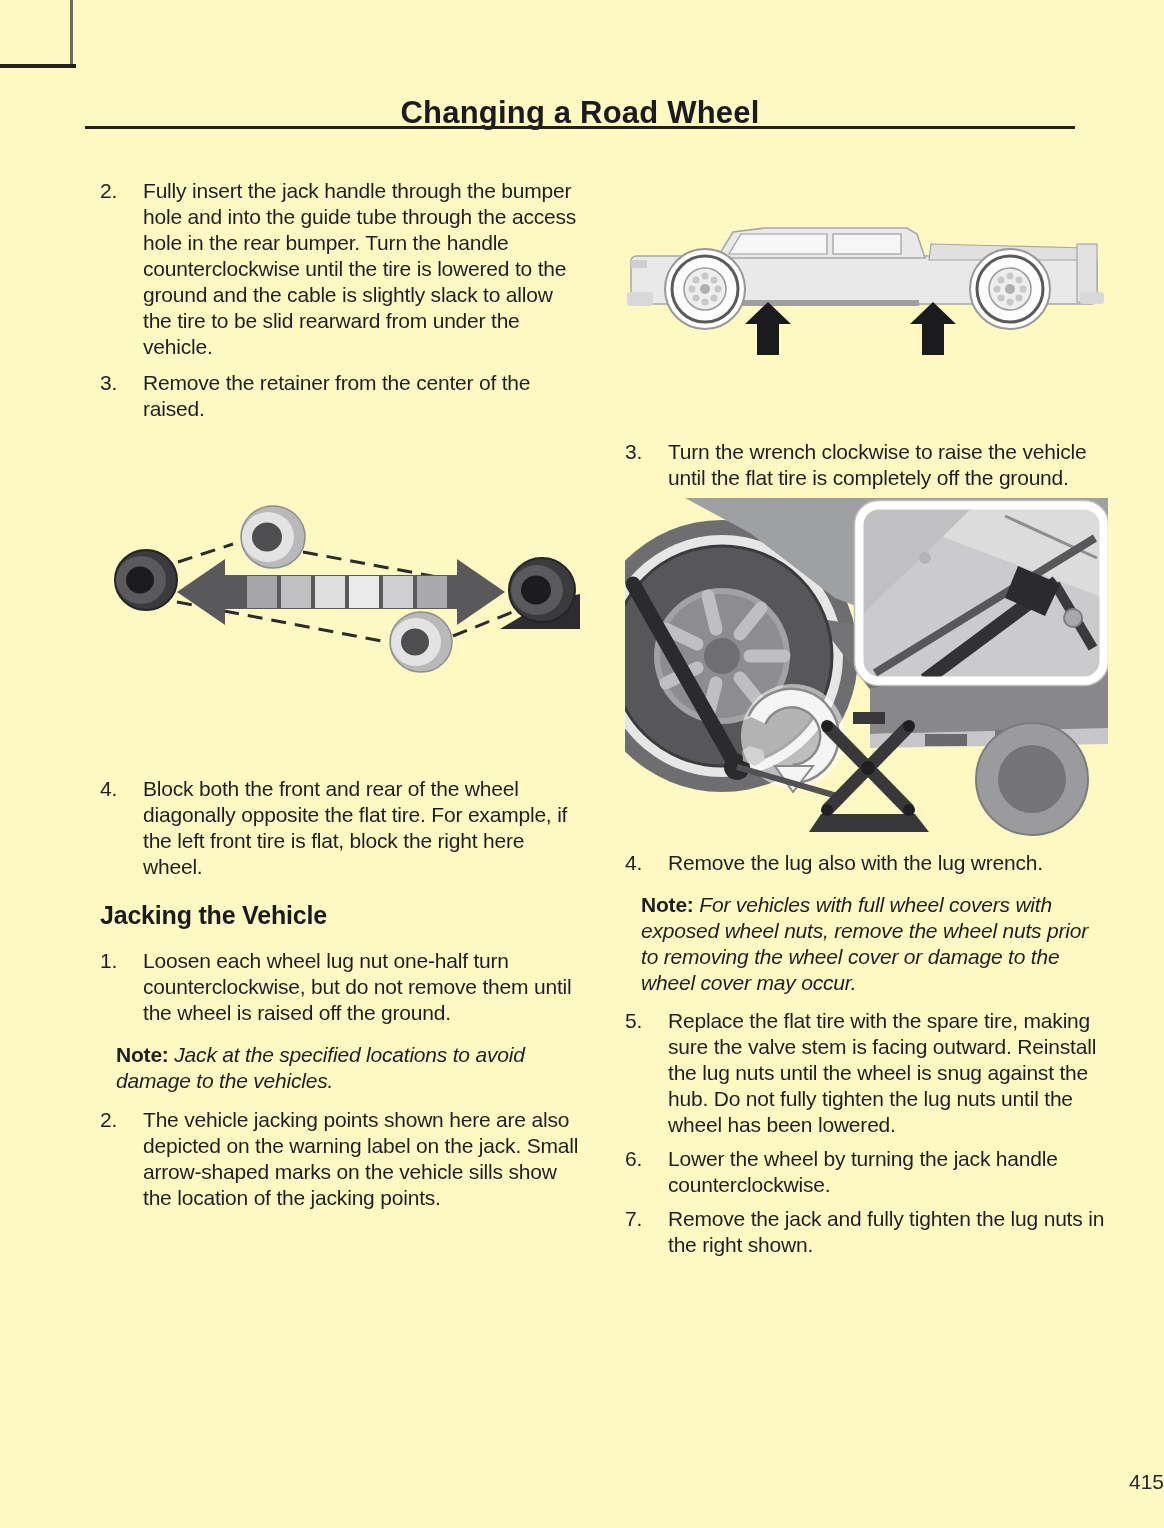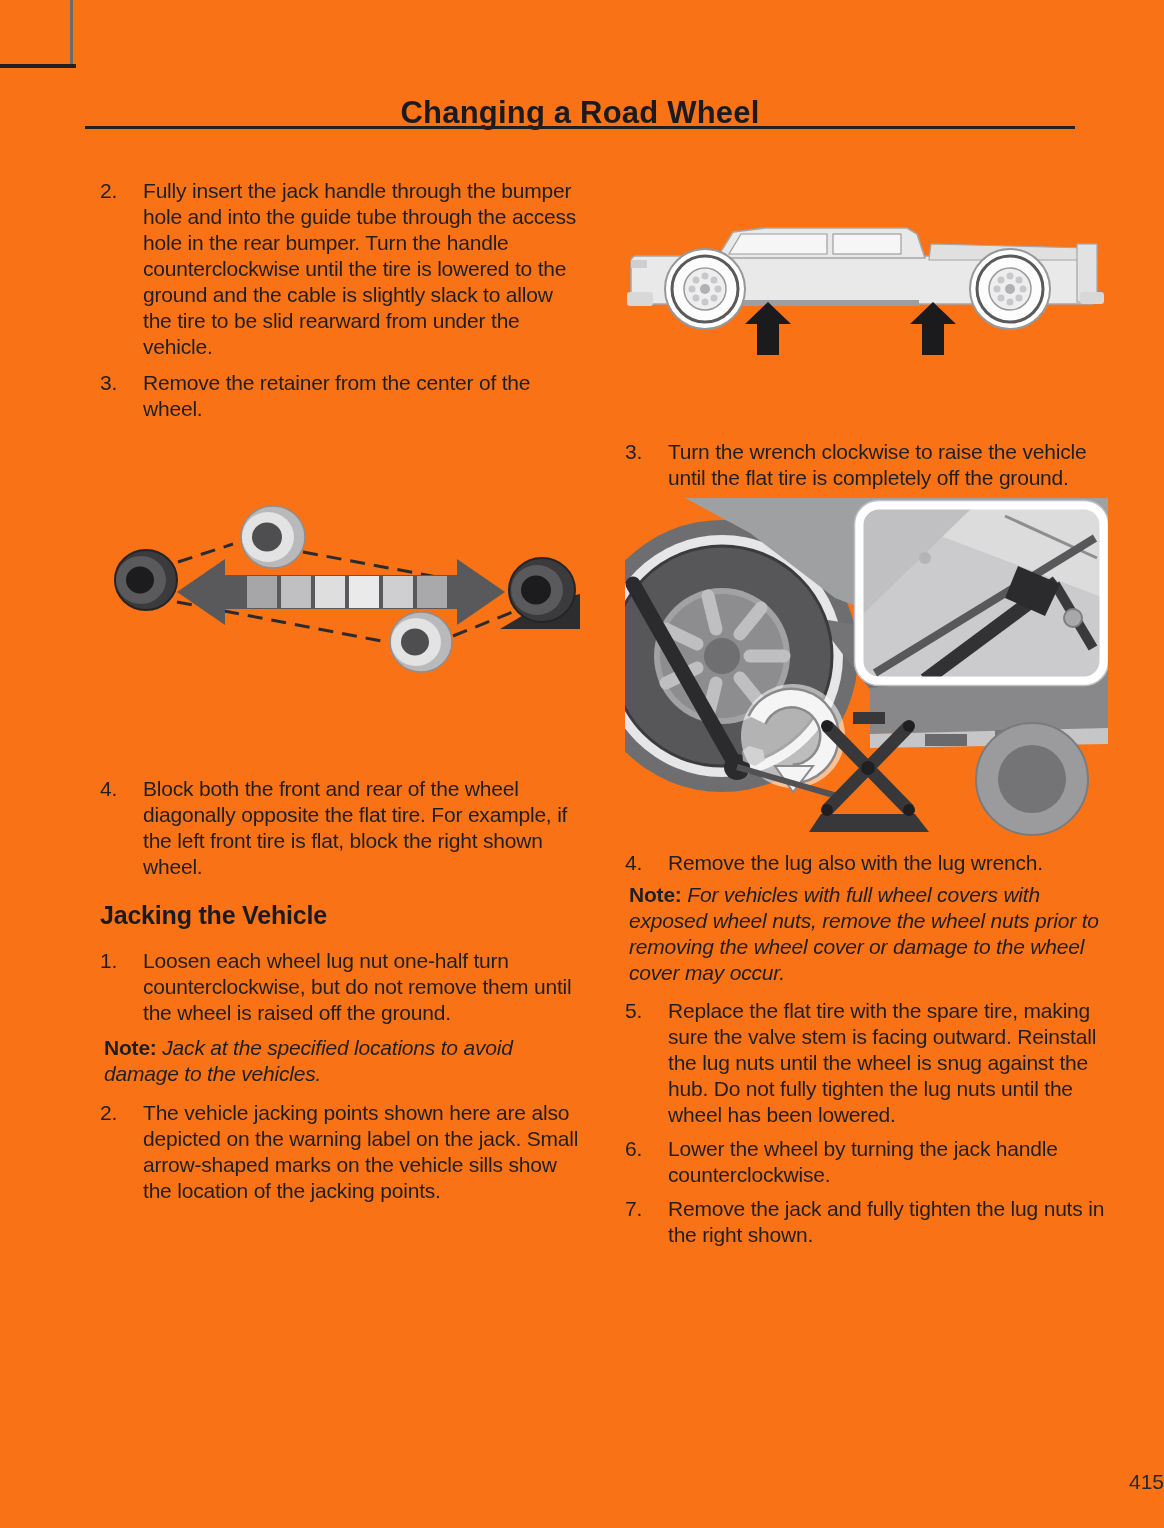--- a/index.html
+++ b/index.html
@@ -1,34 +1,34 @@
 <!DOCTYPE html>
 <html><head>
 <meta charset="utf-8">
 <style>
   html,body{margin:0;padding:0;background:#ffffff;}
   .page{
-    position:relative;width:1164px;height:1528px;background:#f97316;
+    position:relative;width:1164px;height:1528px;background:#fef9c3;
     font-family:"Liberation Sans",sans-serif;color:#1f1f23;overflow:hidden;
   }
   .corner-v{position:absolute;left:70px;top:0;width:3px;height:66px;background:#6b6b6d;}
   .corner-h{position:absolute;left:0;top:64px;width:76px;height:4px;background:#231f20;}
   .title{
     position:absolute;left:85px;top:74px;width:990px;text-align:center;
     font-size:31px;font-weight:bold;letter-spacing:.2px;color:#1b1b1f;
   }
   .rule{position:absolute;left:85px;top:126px;width:990px;height:3px;background:#231f20;}
   .col{position:absolute;width:483px;font-size:21px;line-height:26px;letter-spacing:-.2px;}
   .col-left{left:100px;top:178px;}
   .col-right{left:625px;top:222px;}
   .step{display:flex;margin:0;}
   .step .num{flex:0 0 43px;}
   .step .txt{flex:1;}
   .section-heading{font-size:25px;line-height:30px;font-weight:bold;margin:0;color:#1b1b1f;}
-  .note{margin:4px;}
+  .note{margin:16px;}
   .note .lbl{font-weight:bold;}
   .note .txt{font-style:italic;}
   .figure{display:block;}
   .figure svg{display:block;}
   .pageno{position:absolute;left:0;top:1470px;width:1164px;text-align:right;font-size:21px;color:#2a2a2e;}
 </style>
 </head>
 <body>
 
 <div class="page">
@@ -41,21 +41,21 @@
 
   <div class="col col-left">
 
     <div class="step" style="margin-bottom:10px">
       <span class="num">2.</span>
       <span class="txt">Fully insert the jack handle through the bumper hole and into the guide tube through the access hole in the rear bumper. Turn the handle counterclockwise until the tire is lowered to the ground and the cable is slightly slack to allow the tire to be slid rearward from under the vehicle.</span>
     </div>
 
     <div class="step" style="margin-bottom:67px">
       <span class="num">3.</span>
-      <span class="txt">Remove the retainer from the center of the wheel.</span>
+      <span class="txt">Remove the retainer from the center of the raised.</span>
     </div>
 
     <div class="figure" style="margin-bottom:77px">
       <svg width="483" height="210" viewBox="0 0 483 210">
 
         <g stroke="#2b2b2d" stroke-width="3" stroke-dasharray="15 9">
           <line x1="78" y1="73" x2="133" y2="55"></line>
           <line x1="203" y1="63" x2="375" y2="95"></line>
           <line x1="77" y1="113" x2="287" y2="153"></line>
           <line x1="353" y1="147" x2="420" y2="120"></line>
@@ -93,21 +93,21 @@
         <g transform="translate(442,101)">
           <ellipse rx="33" ry="32" fill="#3b3b3d" stroke="#242426" stroke-width="2"></ellipse>
           <ellipse cx="-5" rx="26" ry="25" fill="#5a5a5c"></ellipse>
           <ellipse cx="-6" rx="15" ry="14.5" fill="#1c1c1e"></ellipse>
         </g>
       </svg>
     </div>
 
     <div class="step" style="margin-bottom:20px">
       <span class="num">4.</span>
-      <span class="txt">Block both the front and rear of the wheel diagonally opposite the flat tire. For example, if the left front tire is flat, block the right shown wheel.</span>
+      <span class="txt">Block both the front and rear of the wheel diagonally opposite the flat tire. For example, if the left front tire is flat, block the right here wheel.</span>
     </div>
 
     <h2 class="section-heading" style="margin-bottom:18px">Jacking the Vehicle</h2>
 
     <div class="step" style="margin-bottom:9px">
       <span class="num">1.</span>
       <span class="txt">Loosen each wheel lug nut one-half turn counterclockwise, but do not remove them until the wheel is raised off the ground.</span>
     </div>
 
     <p class="note" style="margin-bottom:13px">

